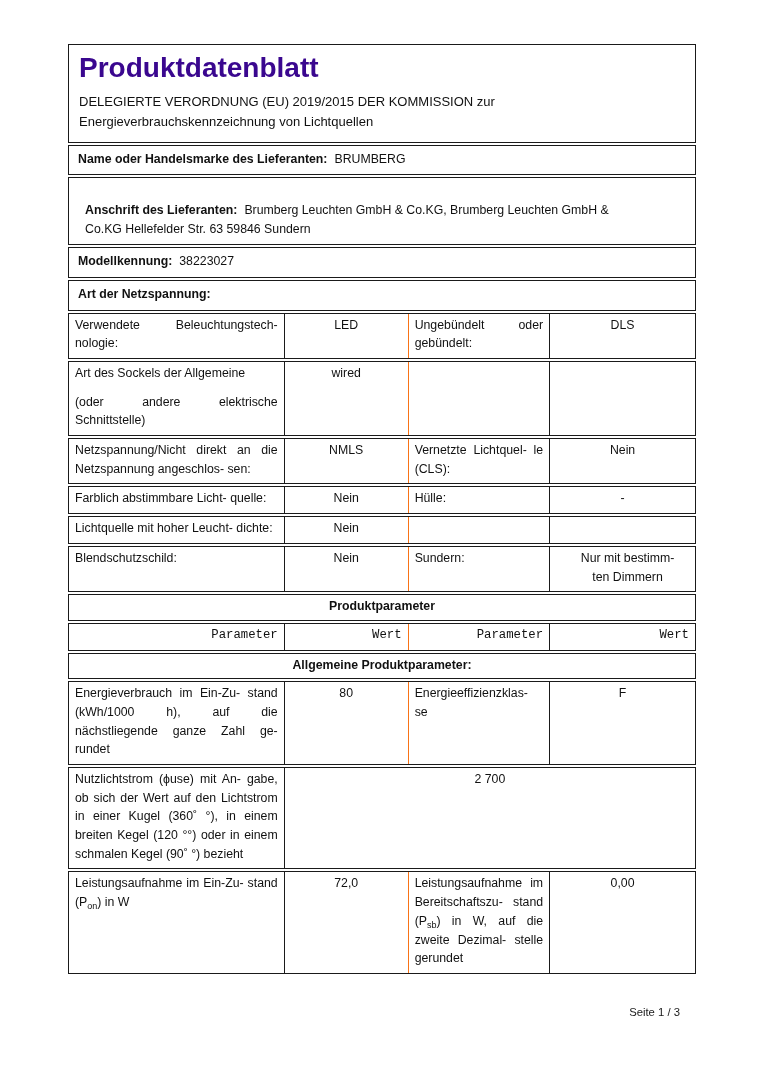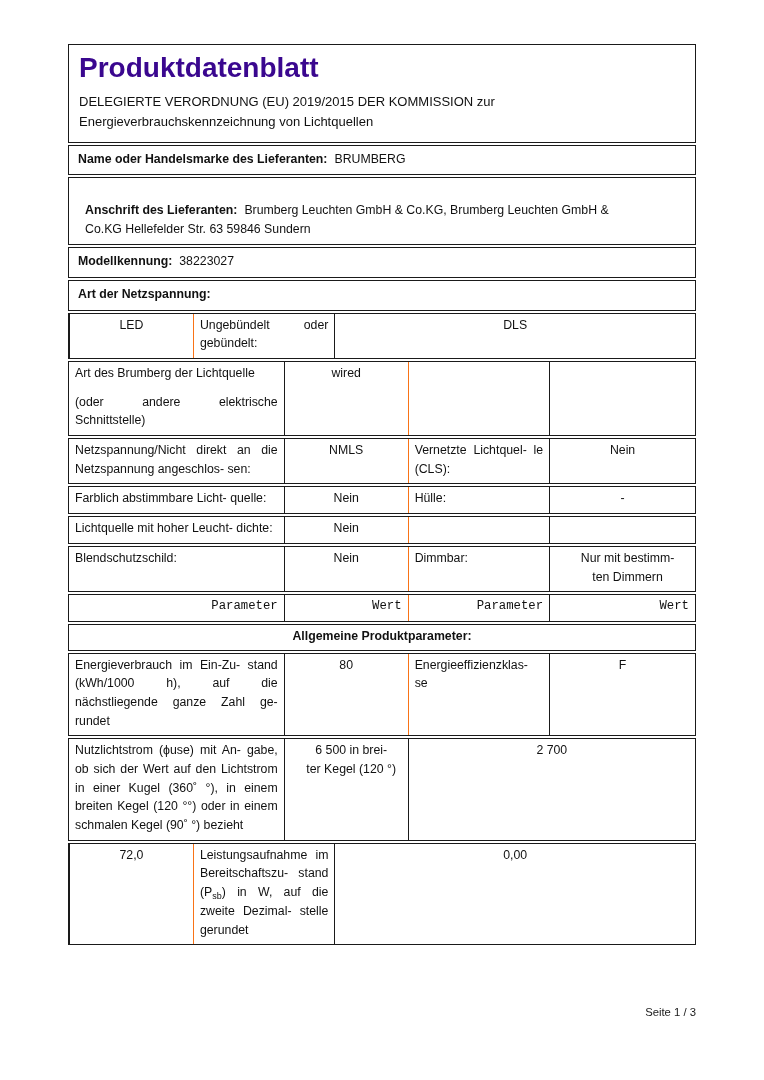--- a/index.html
+++ b/index.html
@@ -17,21 +17,21 @@
   .c{padding:2px 6px 5px 6px;box-sizing:border-box;}
   .c1{width:34.3%;text-align:justify;}
   .c2{width:19.8%;text-align:center;border-left:1px solid #1a1a1a;}
   .c3{width:22.6%;text-align:justify;border-left:1px solid #f97316;}
   .c4{flex:1;text-align:center;border-left:1px solid #1a1a1a;}
   .hdr .c1,.hdr .c2,.hdr .c3,.hdr .c4{text-align:right;font-family:Liberation Mono, monospace;}
   .section{text-align:center;font-weight:bold;padding:2px 6px 4px 6px;}
   .pre{white-space:pre-line;padding-left:16px;}
   .para2{margin-top:10px;}
   sub{font-size:9px;line-height:0;}
-  .footer{position:absolute;top:1006px;right:68px;font-size:11.3px;color:#1a1a1a;}
+  .footer{position:absolute;top:1006px;right:84px;font-size:11.3px;color:#1a1a1a;}
 </style>
 </head>
 <body>
 
 <div class="sheet">
   <div class="content">
 
     <div class="box titlebox">
       <div class="doc-title" style="color: rgb(58, 7, 143);">Produktdatenblatt</div>
       <div class="subtitle">DELEGIERTE VERORDNUNG (EU) 2019/2015 DER KOMMISSION zur
@@ -49,28 +49,29 @@
 
     <div class="box inforow">
       <span class="label">Modellkennung:</span><span class="val">38223027</span>
     </div>
 
     <div class="box inforow">
       <span class="label">Art der Netzspannung:</span>
     </div>
 
     <div class="box row">
+      <div class="c c1">Verwendete Beleuchtungstech- nologie:</div>
       <div class="c c2">LED</div>
       <div class="c c3">Ungebündelt oder gebündelt:</div>
       <div class="c c4">DLS</div>
     </div>
 
     <div class="box row">
       <div class="c c1">
-        <div>Art des Brumberg der Lichtquelle</div>
+        <div>Art des Sockels der Allgemeine</div>
         <div class="para2">(oder andere elektrische Schnittstelle)</div>
       </div>
       <div class="c c2">wired</div>
       <div class="c c3"></div>
       <div class="c c4"></div>
     </div>
 
     <div class="box row">
       <div class="c c1">Netzspannung/Nicht direkt an die Netzspannung angeschlos- sen:</div>
       <div class="c c2">NMLS</div>
@@ -88,50 +89,50 @@
     <div class="box row">
       <div class="c c1">Lichtquelle mit hoher Leucht- dichte:</div>
       <div class="c c2">Nein</div>
       <div class="c c3"></div>
       <div class="c c4"></div>
     </div>
 
     <div class="box row">
       <div class="c c1">Blendschutzschild:</div>
       <div class="c c2">Nein</div>
-      <div class="c c3">Dimmbar:</div>
+      <div class="c c3">Sundern:</div>
       <div class="c c4 pre">Nur mit bestimm-
 ten Dimmern</div>
     </div>
 
+    <div class="box section">Produktparameter</div>
 
     <div class="box row hdr">
       <div class="c c1">Parameter</div>
       <div class="c c2">Wert</div>
       <div class="c c3">Parameter</div>
       <div class="c c4">Wert</div>
     </div>
 
     <div class="box section">Allgemeine Produktparameter:</div>
 
     <div class="box row">
       <div class="c c1">Energieverbrauch im Ein-Zu- stand (kWh/1000 h), auf die nächstliegende ganze Zahl ge- rundet</div>
       <div class="c c2">80</div>
       <div class="c c3">Energieeffizienzklas- se</div>
       <div class="c c4">F</div>
     </div>
 
     <div class="box row">
       <div class="c c1">Nutzlichtstrom (ϕuse) mit An- gabe, ob sich der Wert auf den Lichtstrom in einer Kugel (360˚ °), in einem breiten Kegel (120 °°) oder in einem schmalen Kegel (90˚ °) bezieht</div>
-      <div class="c c2 pre">6 500 in brei-
-ter Kegel (120 °)</div>
       <div class="c c4">2 700</div>
     </div>
 
     <div class="box row">
+      <div class="c c1">Leistungsaufnahme im Ein-Zu- stand (P<sub>on</sub>) in W</div>
       <div class="c c2">72,0</div>
       <div class="c c3">Leistungsaufnahme im Bereitschaftszu- stand (P<sub>sb</sub>) in W, auf die zweite Dezimal- stelle gerundet</div>
       <div class="c c4">0,00</div>
     </div>
 
   </div>
 
   <div class="footer">Seite 1 / 3</div>
 </div>
 

